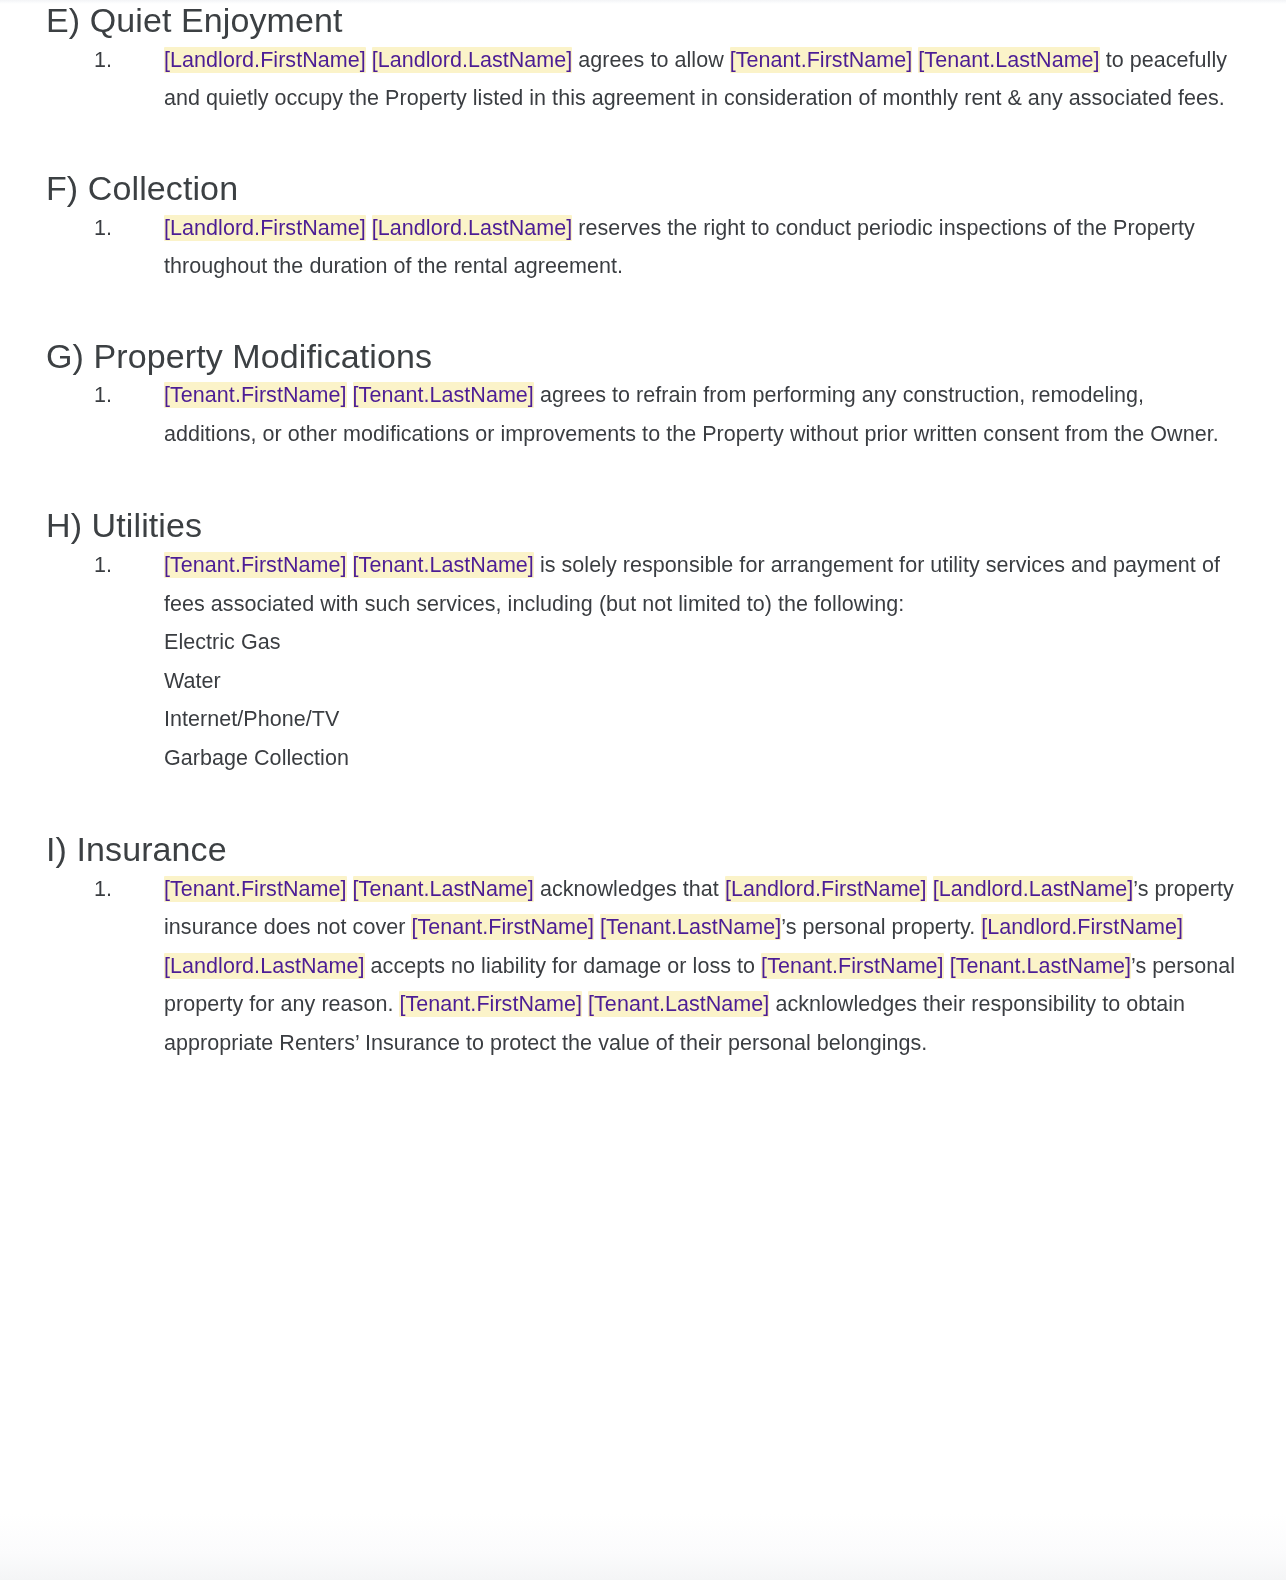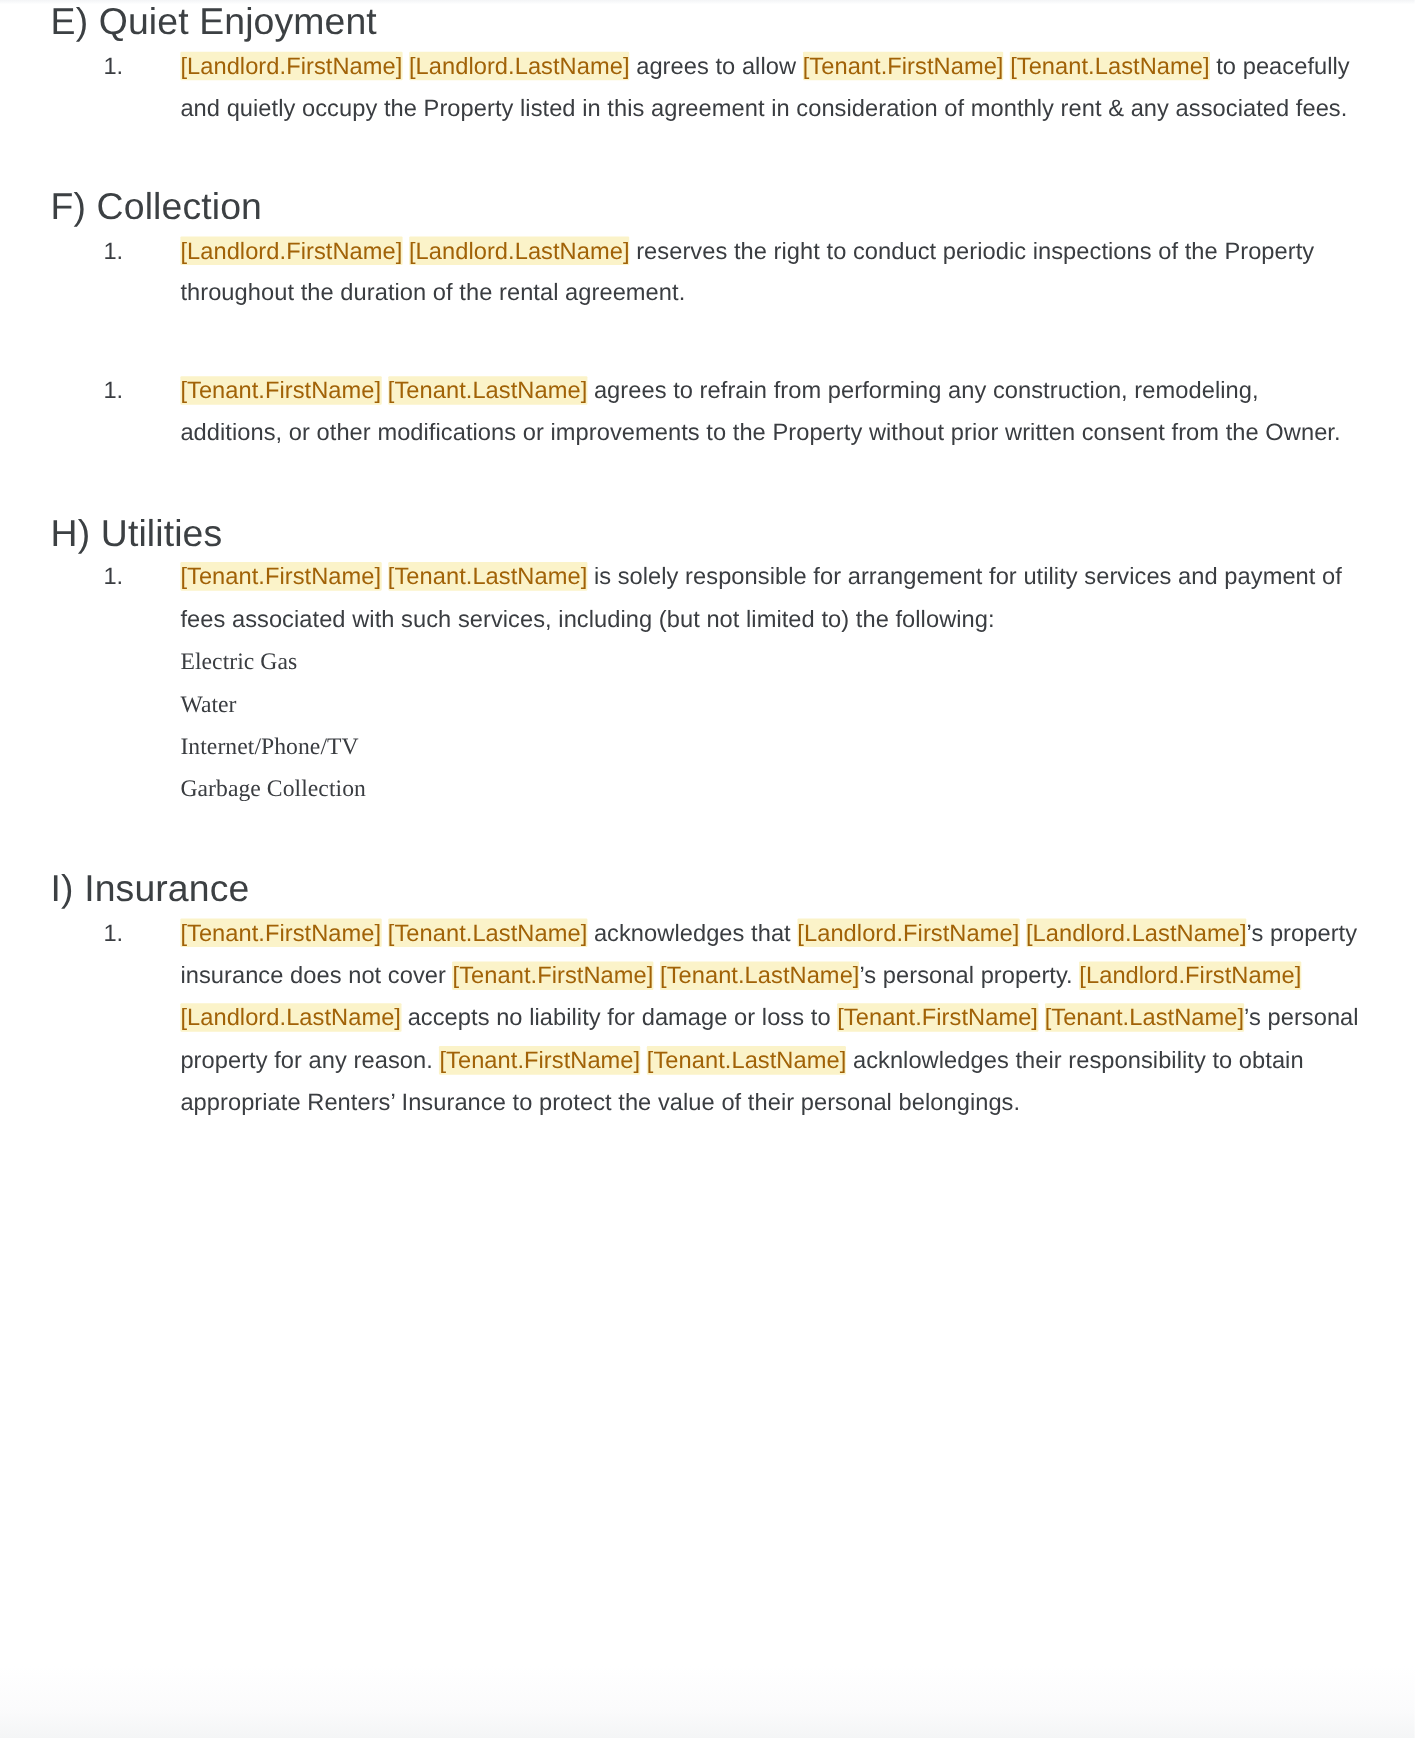--- a/index.html
+++ b/index.html
@@ -75,27 +75,27 @@
     text-align: left;
     font-size: 21.5px;
     line-height: 38.5px;
     color: #3a3d41;
   }
   .list-gap-quiet      { margin-top: 26px; }
   .list-gap-default    { margin-top: 26px; }
 
   mark.field-token {
     background: #fbf3c9;
-    color: #a16207;
+    color: #4c1d95;
     padding: 1px 0;
     border-radius: 1px;
     box-decoration-break: clone;
     -webkit-box-decoration-break: clone;
   }
-  .sub-line { display: block; font-family: Liberation Serif, serif; }
+  .sub-line { display: block; }
   .text-run { }
 </style>
 </head>
 <body>
 
 <div class="top-edge"></div>
 
 <div class="page">
 
   <section class="doc-section sec-quiet-enjoyment">
@@ -106,20 +106,21 @@
   </section>
 
   <section class="doc-section sec-inspections">
     <h2 class="section-heading">F) Collection</h2>
     <ol class="numbered-list list-gap-default">
       <li class="numbered-item"><mark class="field-token">[Landlord.FirstName]</mark> <mark class="field-token">[Landlord.LastName]</mark><span class="text-run"> reserves the right to conduct periodic inspections of the Property throughout the duration of the rental agreement.</span></li>
     </ol>
   </section>
 
   <section class="doc-section sec-property-mods">
+    <h2 class="section-heading">G) Property Modifications</h2>
     <ol class="numbered-list list-gap-default">
       <li class="numbered-item"><mark class="field-token">[Tenant.FirstName]</mark> <mark class="field-token">[Tenant.LastName]</mark><span class="text-run"> agrees to refrain from performing any construction, remodeling, additions, or other modifications or improvements to the Property without prior written consent from the Owner.</span></li>
     </ol>
   </section>
 
   <section class="doc-section sec-utilities">
     <h2 class="section-heading">H) Utilities</h2>
     <ol class="numbered-list list-gap-default">
       <li class="numbered-item"><mark class="field-token">[Tenant.FirstName]</mark> <mark class="field-token">[Tenant.LastName]</mark><span class="text-run"> is solely responsible for arrangement for utility services and payment of fees associated with such services, including (but not limited to) the following:</span><span class="sub-line">Electric Gas</span><span class="sub-line">Water</span><span class="sub-line">Internet/Phone/TV</span><span class="sub-line">Garbage Collection</span></li>
     </ol>

